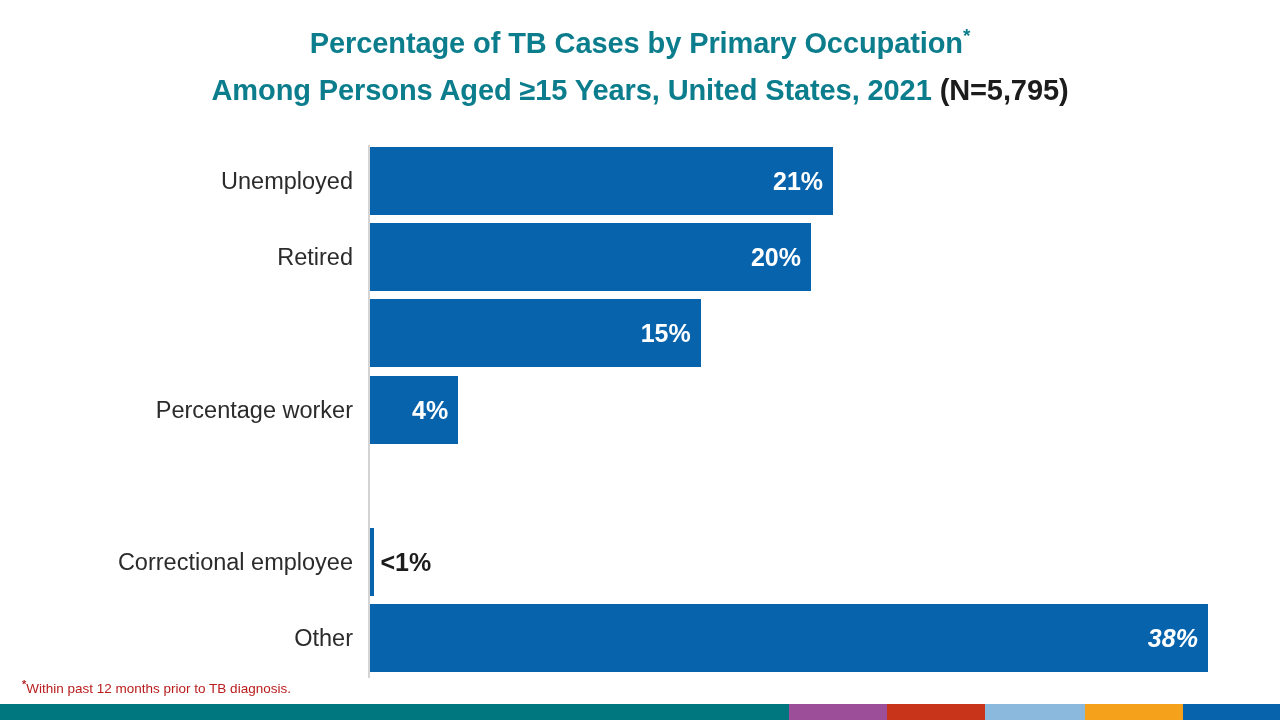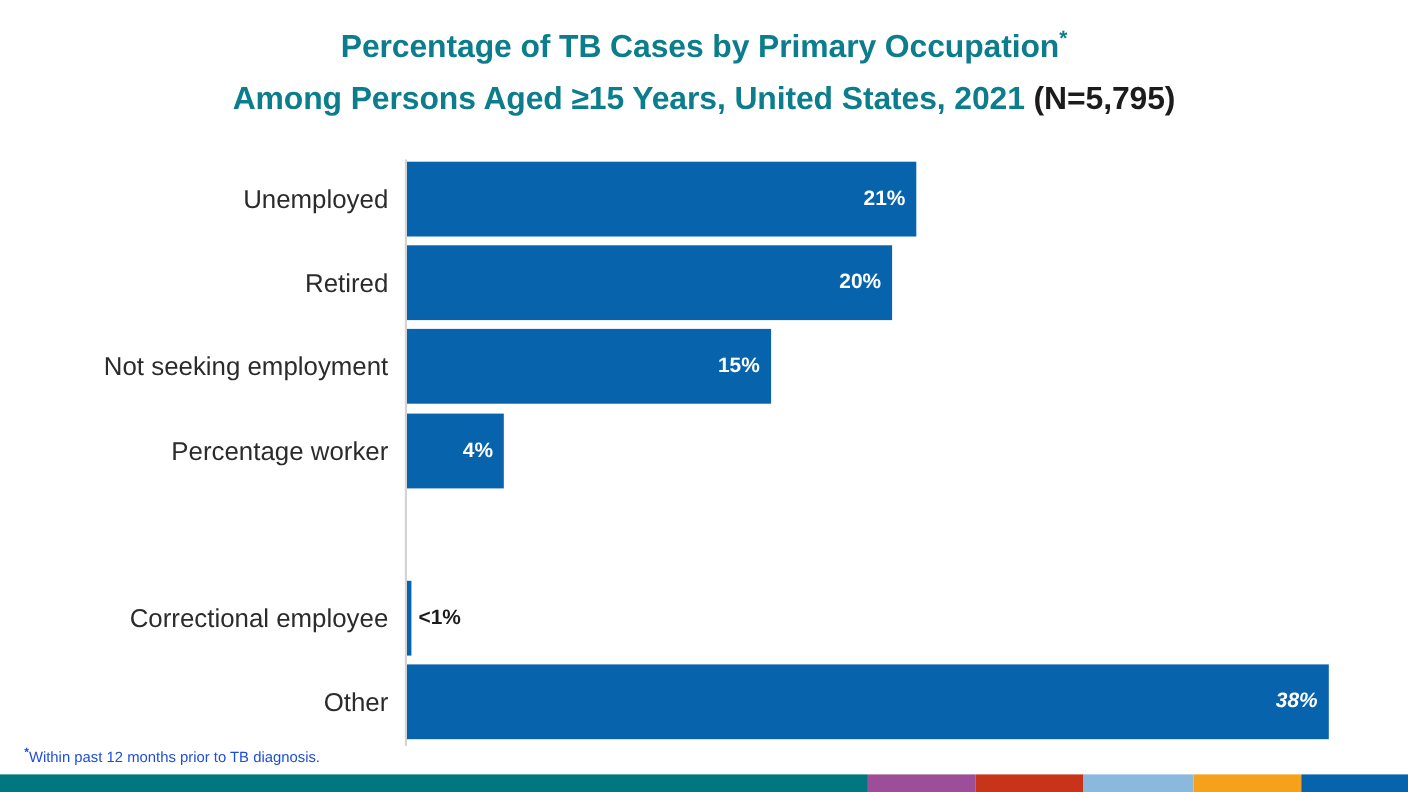--- a/index.html
+++ b/index.html
@@ -77,38 +77,38 @@
     left: 370px;
     top: 0;
     height: 68px;
     background: #0763ac;
   }
   .bar-value {
     position: absolute;
     top: 0;
     height: 68px;
     line-height: 68px;
-    font-size: 19px;
+    font-size: 25px;
     font-weight: bold;
     white-space: nowrap;
   }
   .bar-value.inside {
     color: #ffffff;
   }
   .bar-value.outside {
     color: #1c1c1c;
   }
 
   
   #footnote {
     position: absolute;
     left: 22px;
     top: 681px;
     font-size: 13.5px;
-    color: #1d4ed8;
+    color: #b91c1c;
     font-weight: bold;
     white-space: nowrap;
   }
   #footnote .fn-star {
     font-size: 11px;
     vertical-align: super;
     line-height: 0;
   }
   #footnote .fn-text {
     font-weight: normal;
@@ -143,21 +143,20 @@
       <div class="cat-label">Unemployed</div>
       <div class="bar" style="width: 463.05px; background: rgb(7, 99, 172);"></div>
       <div class="bar-value inside" style="left: 823.05px; transform: translateX(-100%);">21%</div>
     </div>
     <div class="bar-row" style="top: 83.2px;">
       <div class="cat-label">Retired</div>
       <div class="bar" style="width: 441px; background: rgb(7, 99, 172);"></div>
       <div class="bar-value inside" style="left: 801px; transform: translateX(-100%);">20%</div>
     </div>
     <div class="bar-row" style="top: 159.4px;">
-      <div class="cat-label">Not seeking employment</div>
       <div class="bar" style="width: 330.75px; background: rgb(7, 99, 172);"></div>
       <div class="bar-value inside" style="left: 690.75px; transform: translateX(-100%);">15%</div>
     </div>
     <div class="bar-row" style="top: 235.6px;">
       <div class="cat-label">Percentage worker</div>
       <div class="bar" style="width: 88.2px; background: rgb(7, 99, 172);"></div>
       <div class="bar-value inside" style="left: 448.2px; transform: translateX(-100%);">4%</div>
     </div>
     <div class="bar-row" style="top: 388px;">
       <div class="cat-label">Correctional employee</div>

